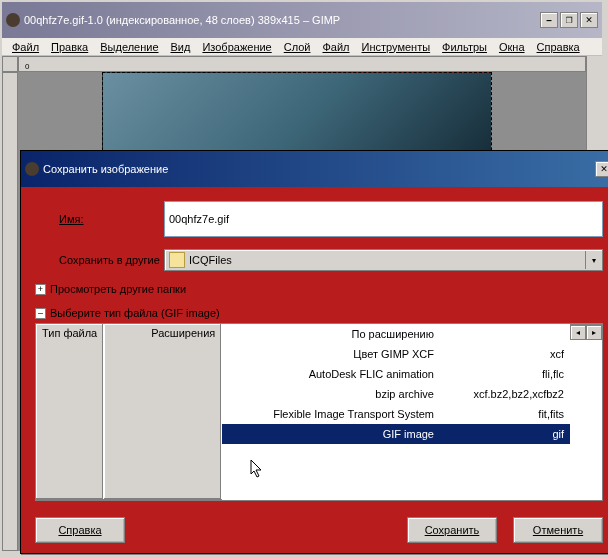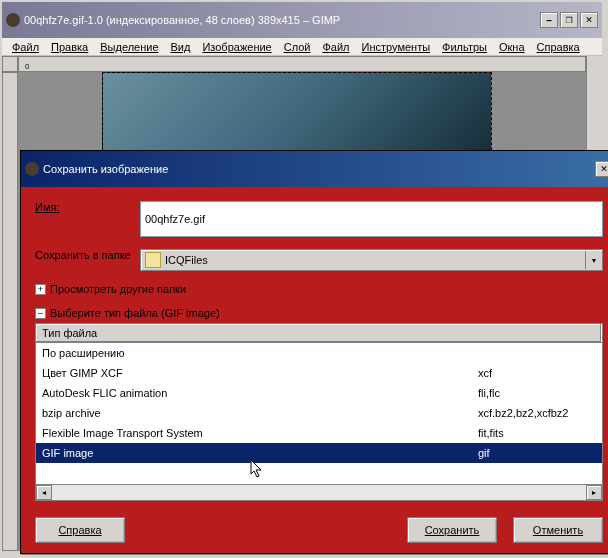--- a/index.html
+++ b/index.html
@@ -116,22 +116,23 @@
     border: 1px solid #000;
     box-shadow: 1px 1px 0 #808080;
   }
   .dialog .titlebar {
     background: linear-gradient(to right,#0a246a,#3a6ea5);
   }
   .dlg-body {
     padding: 14px 14px 10px 14px;
   }
   .field-row {
-    display:flex; align-items:flex-start;
+    display:flex; align-items:center;
     margin-bottom: 12px;
+    margin-left: 24px;
   }
   .field-label {
     width: 105px;
     text-decoration: underline;
   }
   .text-input {
     flex:1; height:36px;
     border:1px solid #7f9db9;
     background:#fff;
     padding:2px 4px;
@@ -169,21 +170,21 @@
     background:#fff;
     display:flex;align-items:center;justify-content:center;
     font-size:9px; line-height:1;
   }
 
   .file-table {
     border:1px solid #808080;
     box-shadow: inset 1px 1px 0 #fff;
     background:#fff;
     height: 178px;
-    display:flex; flex-direction:column;
+    display:flex; flex-direction:row;text-align:right;
   }
   .ft-head {
     display:flex; background:#d6d3ce;
     border-bottom:1px solid #808080;
   }
   .ft-head div {
     padding:3px 6px;
     border-right:1px solid #fff;
     box-shadow: inset -1px -1px 0 #808080, inset 1px 1px 0 #fff;
   }
@@ -300,41 +301,42 @@
   </div>
 
   <div class="dlg-body">
 
     <div class="field-row">
       <div class="field-label">Имя:</div>
       <input class="text-input" value="00qhfz7e.gif" style="">
     </div>
 
     <div class="field-row">
-      <div class="field-label" style="text-decoration:none">Сохранить в папке</div>
+      <div class="field-label" style="text-decoration:none">Сохранить в другие</div>
       <div class="folder-combo">
         <div class="fico"></div>
         <div class="ftxt">ICQFiles</div>
         <div class="farrow"></div>
       </div>
     </div>
 
     <div class="expander">
       <div class="sq">+</div>
       <span>Просмотреть другие папки</span>
     </div>
 
     <div class="expander" style="margin-top:12px">
       <div class="sq">–</div>
       <span>Выберите тип файла (GIF image)</span>
     </div>
 
     <div class="file-table">
       <div class="ft-head">
         <div class="col-type">Тип файла</div>
+        <div class="col-ext">Расширения</div>
       </div>
       <div class="ft-body" id="ft-body">
           <div class="ft-row">
             <div class="c1">По расширению</div>
             <div class="c2"></div>
           </div>
           <div class="ft-row">
             <div class="c1">Цвет GIMP XCF</div>
             <div class="c2">xcf</div>
           </div>

